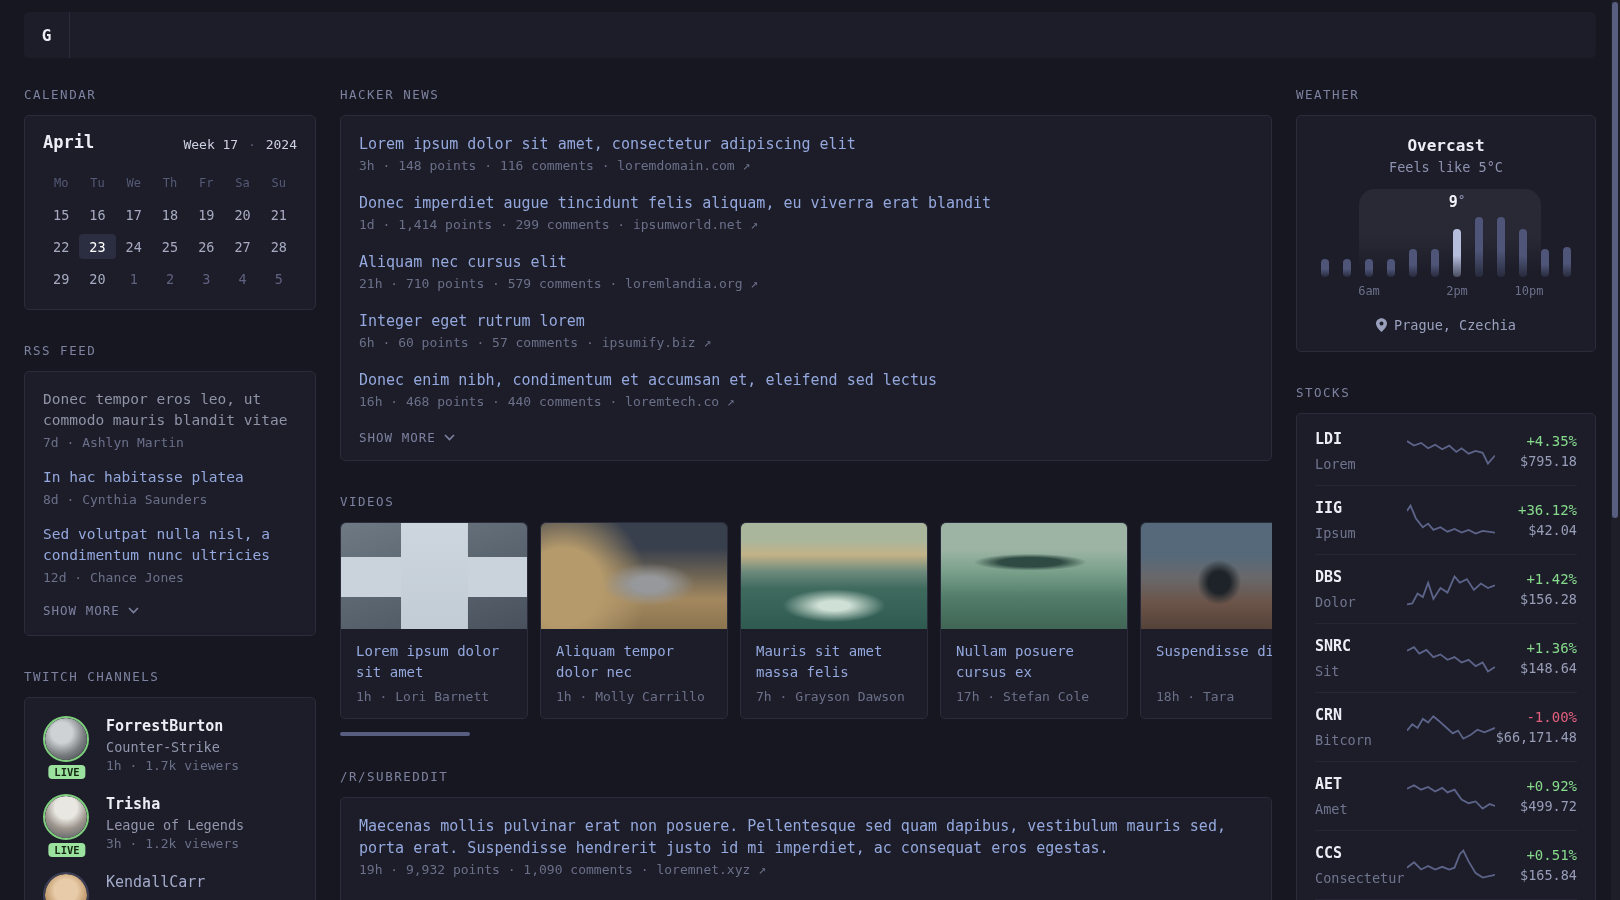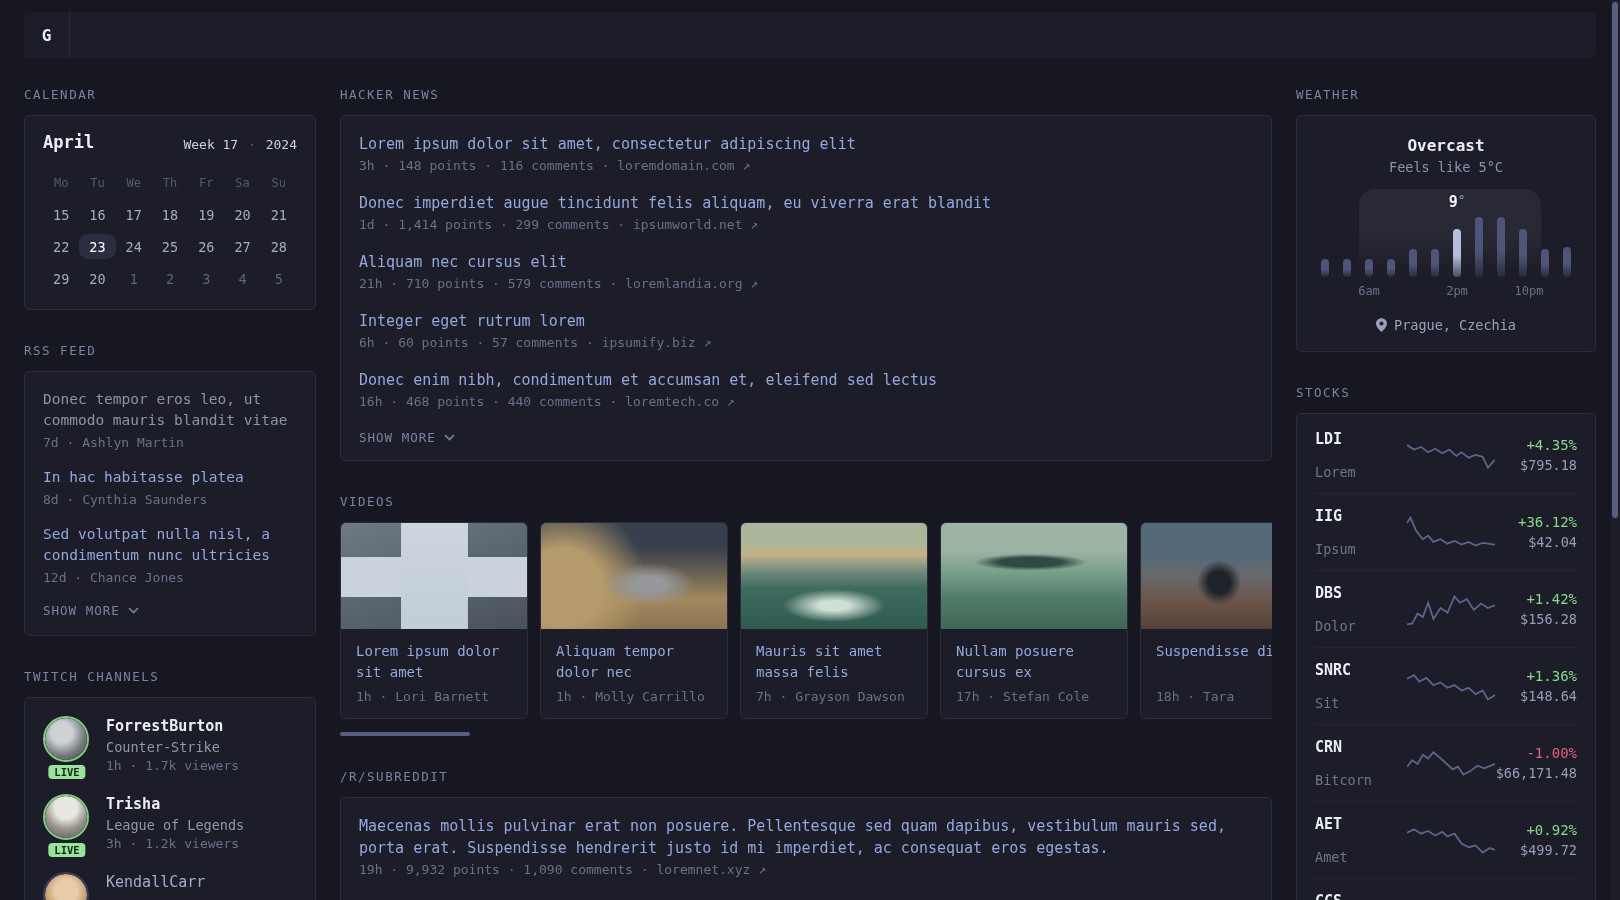--- a/index.html
+++ b/index.html
@@ -29,21 +29,21 @@
   
   .cal-card{padding:16px 18px 18px;}
   .cal-top{display:flex;justify-content:space-between;align-items:flex-end;}
   .cal-month{font-size:17px;font-weight:bold;color:var(--white);}
   .cal-week{font-size:13px;color:#ced1e2;}
   .cal-week .dot{color:#5b6078;padding:0 2px;}
   .cal-grid{display:grid;grid-template-columns:repeat(7,1fr);row-gap:7px;margin-top:18px;text-align:center;}
   .cal-cell{height:25px;display:flex;align-items:center;justify-content:center;font-size:13.5px;color:#a7abc2;}
   .cal-wd{font-size:12px;color:#545a76;}
   .cal-cell[data-t="dim"]{color:#5e6280;}
-  .cal-cell[data-t="sel"]{background:#2b2e41;border-radius:9px;color:#fff;}
+  .cal-cell[data-t="sel"]{background:#2b2e41;border-radius:4px;color:#fff;}
   
   .pad-card{padding:17px 18px;}
   .feed-item{margin-bottom:17px;}
   .feed-title{font-size:14.5px;line-height:21px;color:var(--link);cursor:pointer;}
   .feed-title[data-visited="true"]{color:var(--visited);}
   .feed-meta{font-size:13px;color:var(--dim);margin-top:4px;}
   .show-more{display:flex;align-items:center;gap:8px;font-size:12.5px;letter-spacing:1px;color:var(--hdr);cursor:pointer;margin-top:18px;}
   .chev{stroke:var(--hdr);fill:none;stroke-width:1.6;}
   
   .tw-card{padding:18px;}
@@ -94,21 +94,21 @@
   .wx-labels{position:relative;width:250px;height:16px;margin:7px auto 0;}
   .wx-labels span{position:absolute;transform:translateX(-50%);font-size:12px;color:var(--dim);}
   .tl-0{left:48px;} .tl-1{left:136px;} .tl-2{left:208px;}
   .wx-loc{display:flex;align-items:center;justify-content:center;gap:7px;margin-top:17px;font-size:13.5px;color:#9aa0bc;}
   
   .stocks-card{padding:3px 18px;}
   .stock{display:flex;align-items:center;padding:13px 0;border-bottom:1px solid #252736;cursor:pointer;}
   .stock:last-child{border-bottom:none;}
   .s-left{width:92px;flex:0 0 92px;}
   .s-sym{font-size:15px;font-weight:bold;color:var(--white);}
-  .s-name{font-size:13.5px;color:#70758f;margin-top:16px;}
+  .s-name{font-size:13.5px;color:#70758f;margin-top:8px;}
   .s-spark{width:88px;height:36px;flex:0 0 88px;}
   .s-spark polyline{fill:none;stroke:var(--spark);stroke-width:1.8;vector-effect:non-scaling-stroke;}
   .s-right{margin-left:auto;text-align:right;}
   .s-chg{font-size:14px;}
   .s-chg[data-dir="up"]{color:var(--green);}
   .s-chg[data-dir="down"]{color:var(--red);}
   .s-price{font-size:13.5px;color:#989db8;margin-top:4px;}
   
   .pagebar{position:fixed;top:0;right:0;width:9px;height:900px;background:#1d1e28;}
   .pagebar .thumb{position:absolute;top:2px;left:1px;width:6px;height:516px;border-radius:3px;background:#575e80;}

